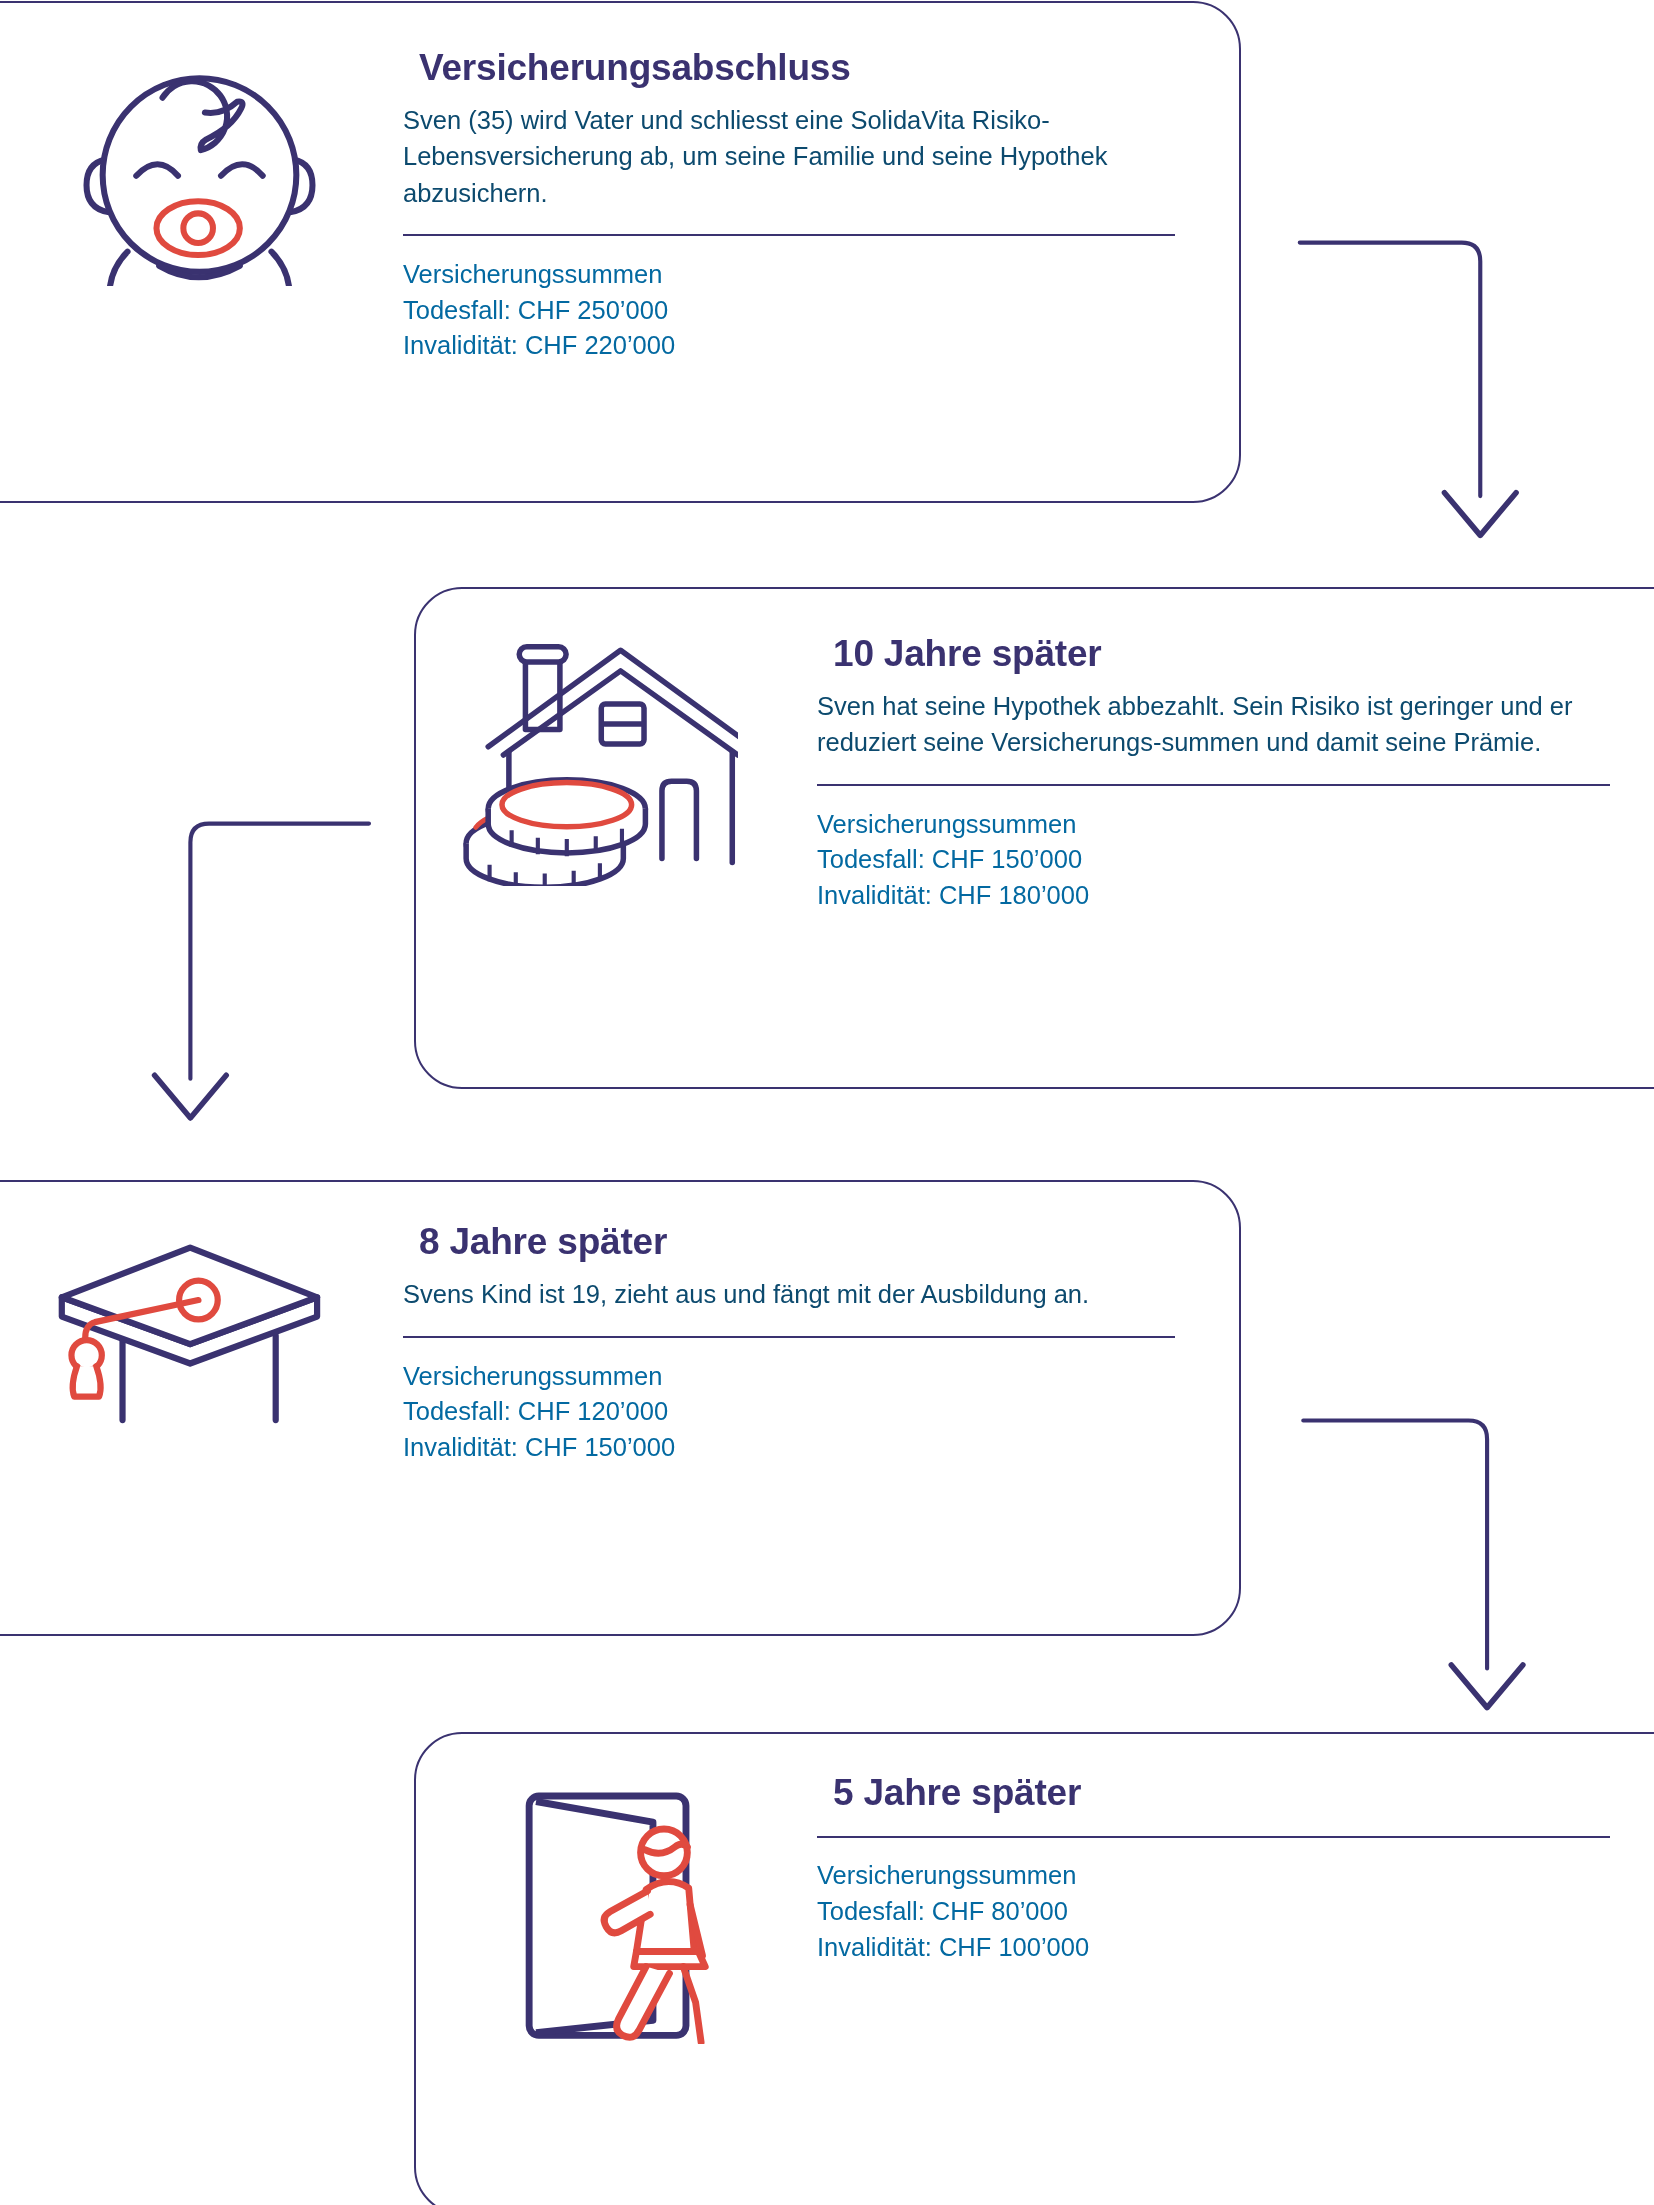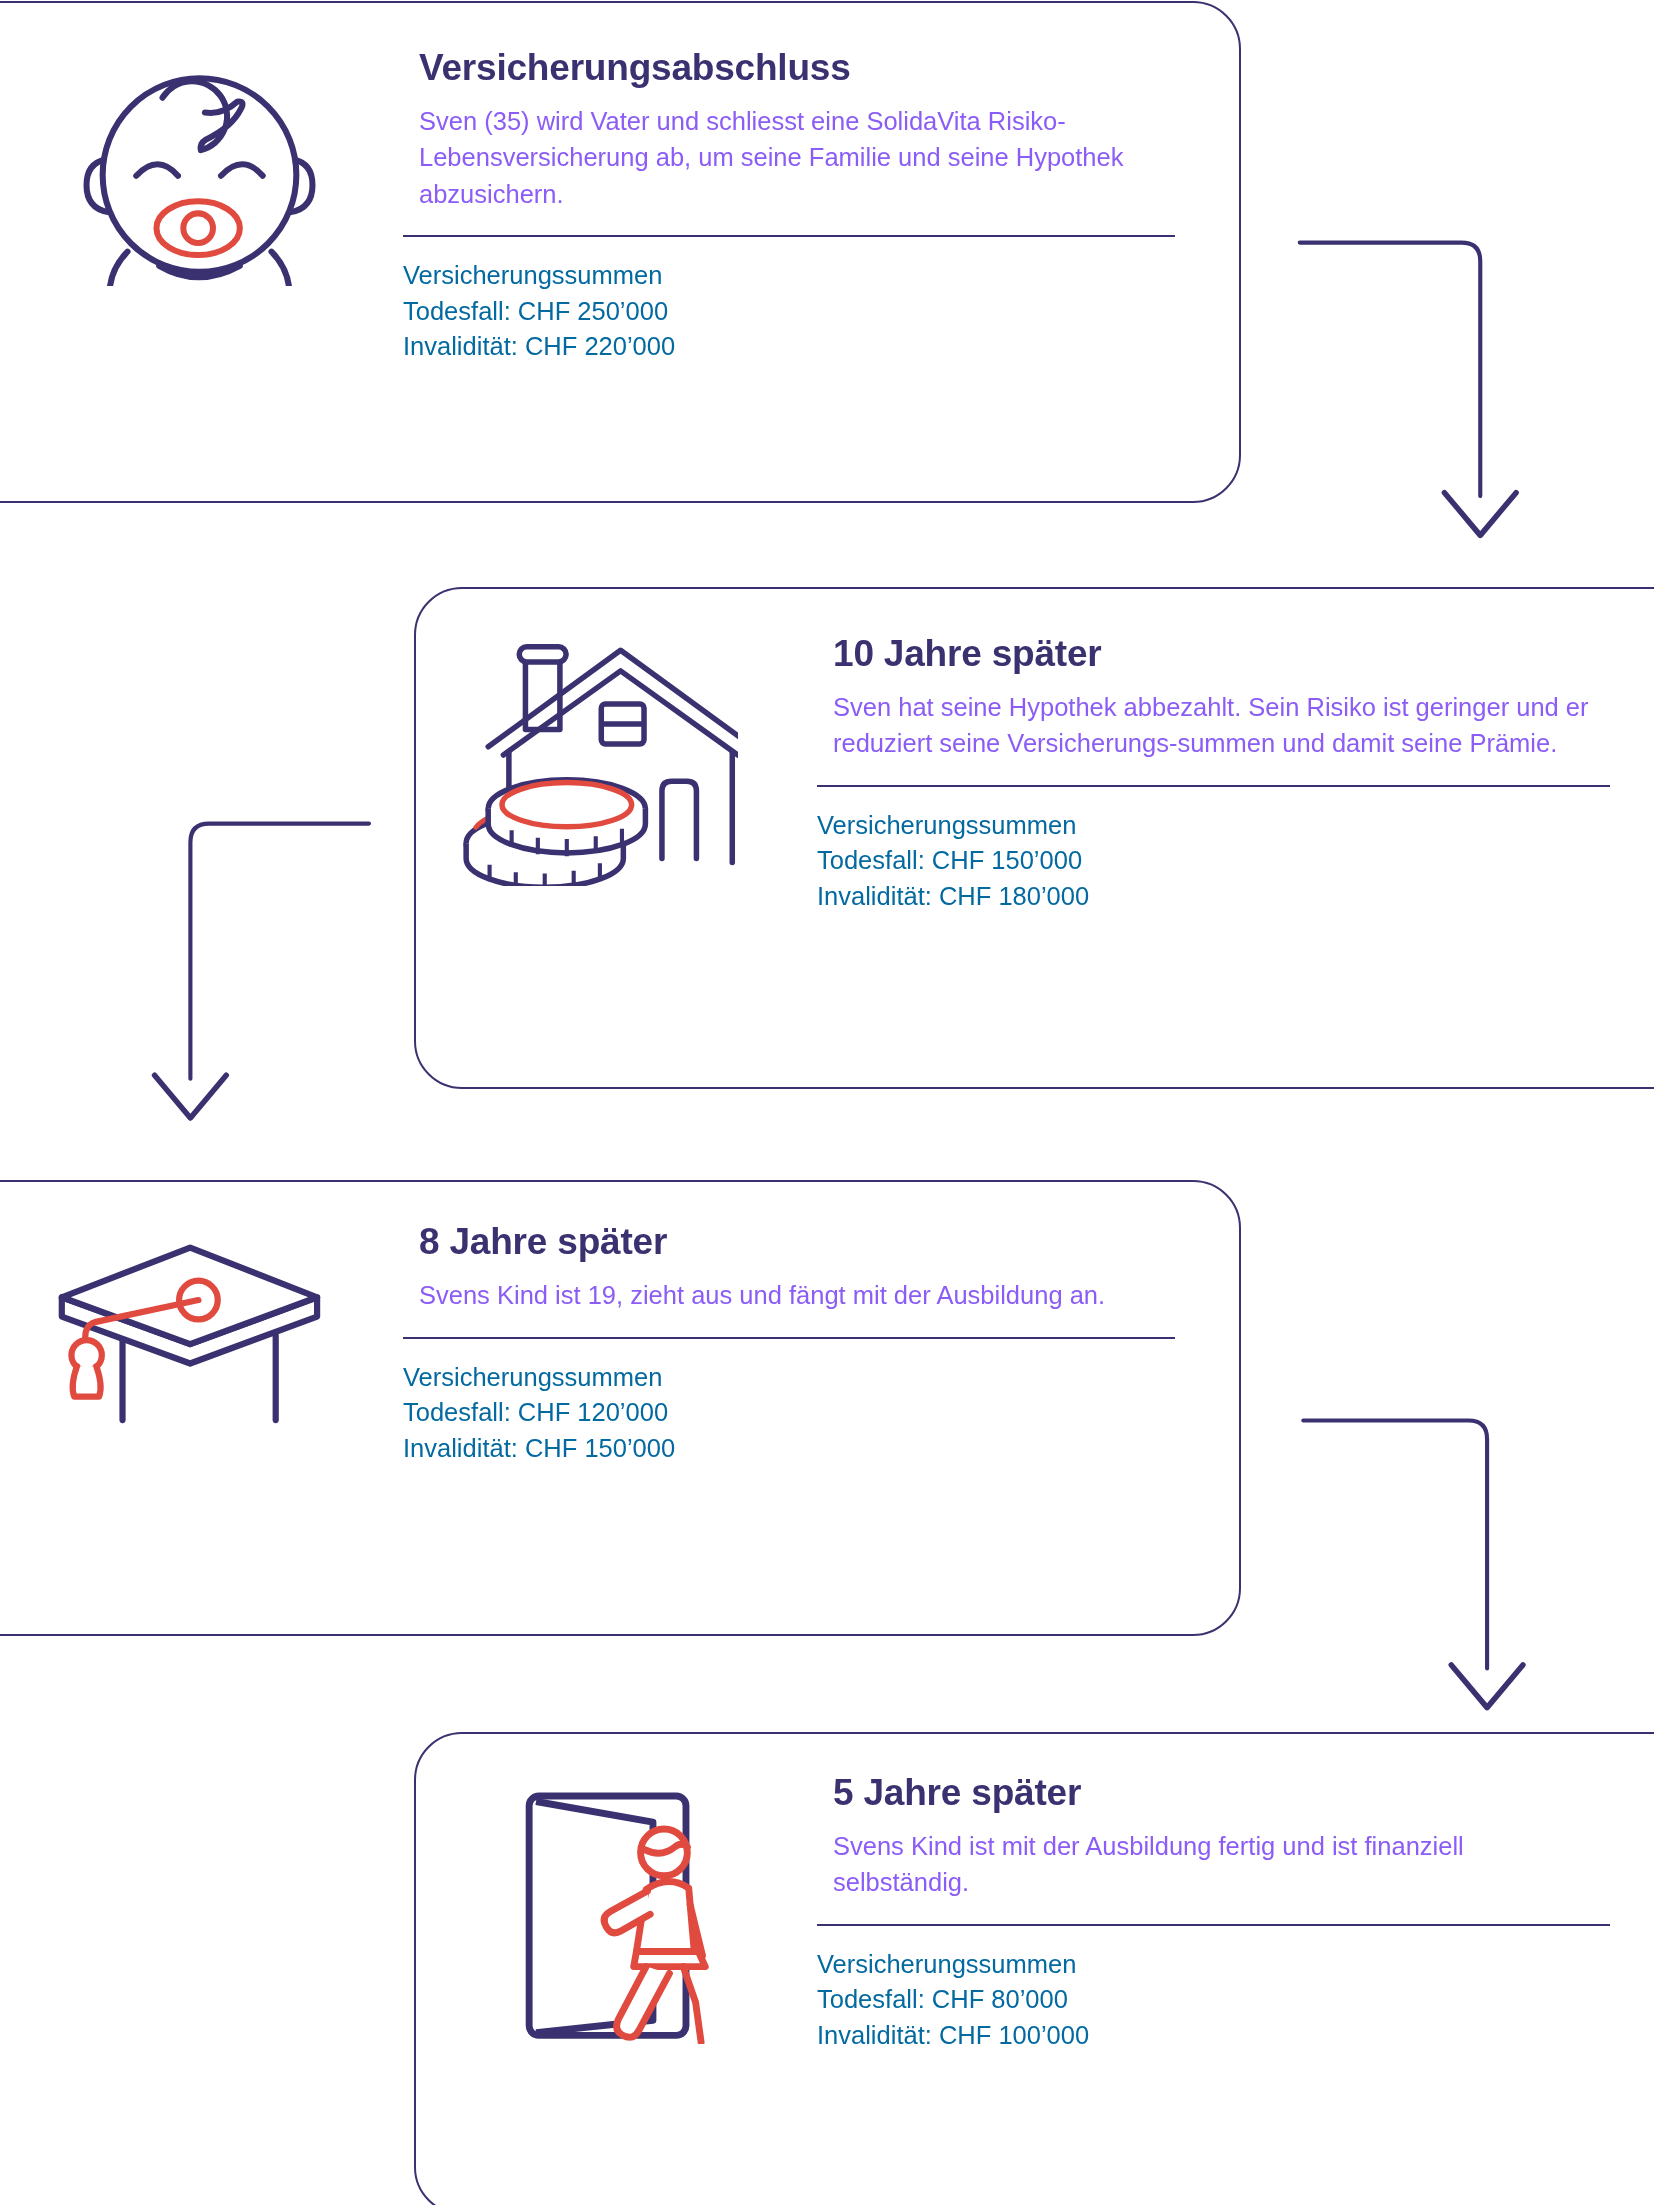--- a/index.html
+++ b/index.html
@@ -48,24 +48,24 @@
   .card-title {
     color: #3a3270;
     font-size: 37px;
     font-weight: bold;
     letter-spacing: -0.2px;
     line-height: 1.06;
     margin: 0 0 15px 16px;
     white-space: nowrap;
   }
   .card-body {
-    color: #8b5cf6;
+    color: #0c4a6e;
     font-size: 25.5px;
     line-height: 1.42;
-    margin: 16px;
+    margin: 0;
   }
   .divider {
     height: 0;
     border-top: 2.1px solid #3a3270;
     margin: 23.4px 0 0 0;
   }
   .sums {
     margin-top: 20.7px;
     color: #0369a1;
     font-size: 25.5px;
@@ -232,21 +232,20 @@
       <path d="M194 256 h90 l10 22 h-104 z" stroke="#e04a3f" stroke-width="10" fill="#fff" stroke-linejoin="round"></path>
 
       <path d="M208 278 l-40 76 q-8 16 6 24 q16 8 24 -8 l44 -82" stroke="#e04a3f" stroke-width="10" fill="#fff" stroke-linejoin="round" stroke-linecap="round"></path>
 
       <path d="M262 278 l18 52 l8 58" stroke="#e04a3f" stroke-width="10" fill="none" stroke-linejoin="round" stroke-linecap="round"></path>
     </svg>
   </div>
 
   <div class="text-block" style="left:817px; top:1773px; width:793px;">
     <h2 class="card-title">5 Jahre später</h2>
-    <p class="card-body">Svens Kind ist mit der Ausbildung fertig und ist finanziell selbständig.</p>
     <div class="divider"></div>
     <div class="sums">
       <span class="sums-title">Versicherungssummen</span>
       <span class="sums-line">Todesfall: CHF 80’000</span>
       <span class="sums-line">Invalidität: CHF 100’000</span>
     </div>
   </div>
 
 </div>
 

